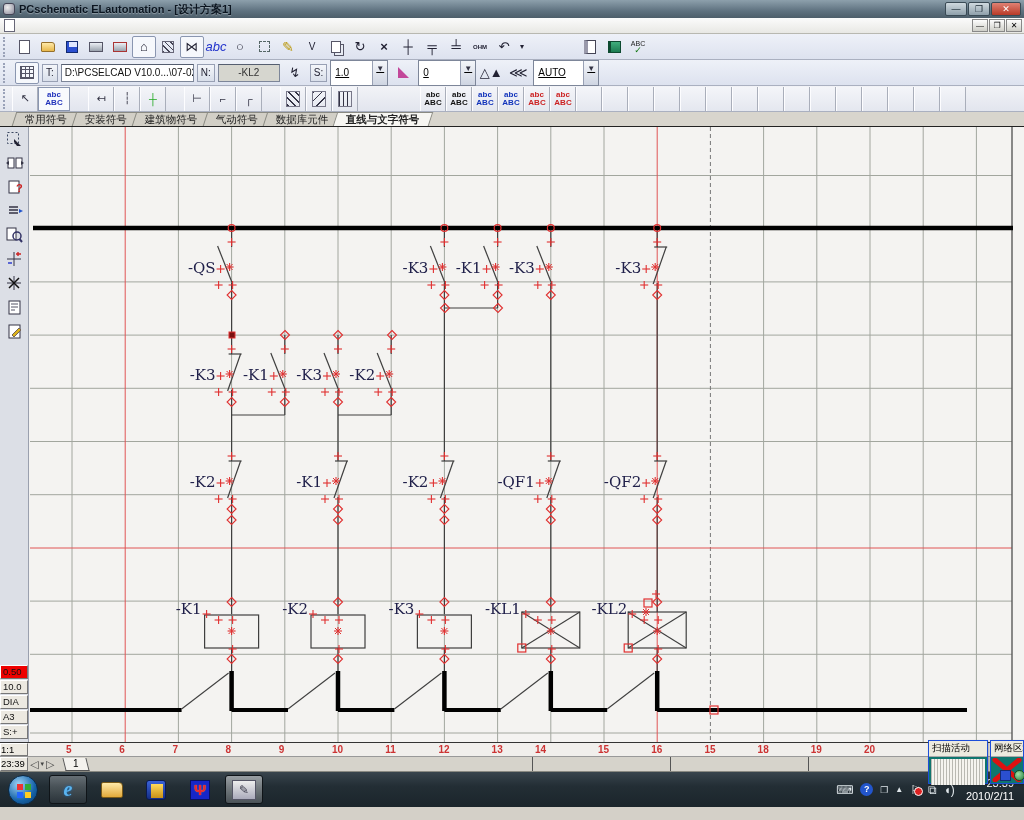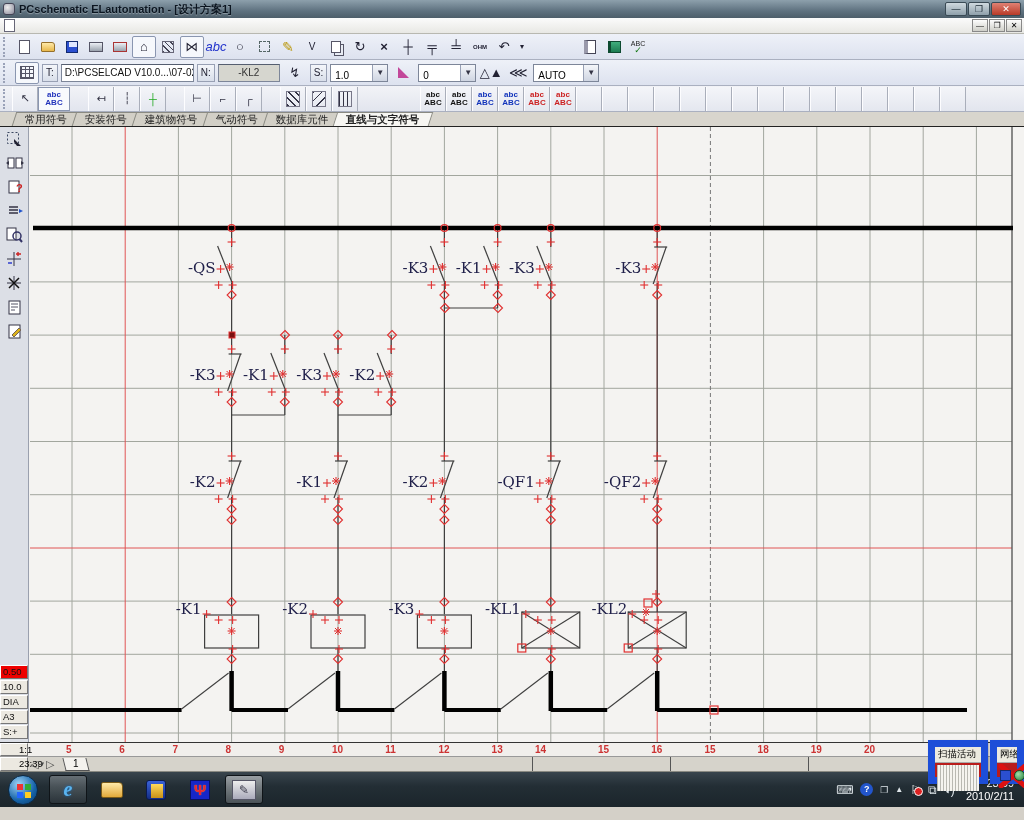--- a/index.html
+++ b/index.html
@@ -40,21 +40,21 @@
   .ico-dash{width:11px;height:11px;border:1px dashed #566;}
   .ico-spell{font-size:7px;line-height:7px;text-align:center;color:#222;}
   .ico-spell .ck{color:#171;font-size:9px;}
   .pencil{color:#b99608;font-size:14px;}
   .smalltext{font-size:6px;font-weight:bold;letter-spacing:0;}
 
   .toolbar2{height:26px;gap:3px;}
   .t2lbl{font-size:10px;color:#223;background:linear-gradient(#f4f6fa,#d9dfea);border:1px solid #98a0b4;padding:1px 3px;height:18px;line-height:14px;}
   .t2input{height:18px;background:#fff;border:1px solid #7d8699;border-top-color:#555e70;font-size:10px;padding:1px 3px;color:#111;display:flex;align-items:center;white-space:nowrap;overflow:hidden;}
   .t2input.dis{background:#d6d6cf;color:#333;justify-content:center;}
-  .t2sel{height:18px;background:#fff;border:1px solid #7d8699;font-size:10px;display:flex;align-items:flex-end;}
+  .t2sel{height:26px;background:#fff;border:1px solid #7d8699;font-size:10px;display:flex;align-items:center;text-decoration:underline;}
   .t2sel .val{padding:0 4px;flex:1;}
   .t2sel .drop{width:15px;height:100%;background:linear-gradient(#f4f6fa,#cfd5e2);border-left:1px solid #98a0b4;text-align:center;font-size:8px;line-height:16px;color:#334;}
   .ico-grid2{width:14px;height:13px;border:1px solid #556;background:repeating-linear-gradient(90deg,#556 0 1px,transparent 1px 4px),repeating-linear-gradient(0deg,#556 0 1px,transparent 1px 4px);}
   .tri-angle{width:0;height:0;border-left:11px solid #c2479a;border-top:11px solid transparent;}
 
   .toolbar3{height:26px;background:linear-gradient(#f2f3f7,#e2e5ee);}
   .t3btn{width:26px;height:24px;border-right:1px solid #a9aeba;border-left:1px solid #fdfdff;display:flex;align-items:center;justify-content:center;font-size:11px;color:#334;background:linear-gradient(#f4f5f9,#e4e7ef);flex:0 0 auto;}
   .t3btn.two{flex-direction:column;font-size:8px;line-height:8px;font-weight:bold;}
   .t3btn.wide{width:32px;}
   .hatchA{width:14px;height:16px;background:repeating-linear-gradient(45deg,#334 0 1.5px,transparent 1.5px 5px);border:1px solid #778;}
@@ -72,35 +72,35 @@
   .sidebar{width:29px;background:#dcdfe6;border-right:1px solid #9aa0ae;position:relative;flex:0 0 auto;}
   .side-ico{width:29px;height:24px;display:flex;align-items:center;justify-content:center;}
   .side-cells{position:absolute;left:0;bottom:2px;width:29px;}
   .scell{width:28px;height:14px;margin:0 0 1px 0;background:#ece9e1;border:1px solid;border-color:#fff #777 #777 #fff;font-size:9.5px;line-height:12px;padding-left:2px;color:#111;}
   .scell.alert{background:#ee0000;}
   .canvas{position:relative;flex:1;background:#f4f3f1;overflow:hidden;}
   .canvas svg{position:absolute;left:0;top:0;}
 
   
   .rulerrow{height:15px;background:#f1efec;border-top:1px solid #333;border-bottom:1px solid #999;position:relative;display:flex;}
-  .leftcell{width:28px;height:100%;background:#ece9e1;border:1px solid;border-color:#fff #777 #777 #fff;font-size:9.5px;line-height:12px;padding-left:18px;flex:0 0 auto;}
+  .leftcell{width:28px;height:100%;background:#ece9e1;border:1px solid;border-color:#fff #777 #777 #fff;font-size:9.5px;line-height:12px;padding-left:0;flex:0 0 auto;}
   .rulerarea{position:relative;flex:1;height:100%;}
   .rnum{position:absolute;top:1px;font-size:10px;font-weight:bold;color:#cc3333;}
   .navrow{height:15px;background:#d6d3cb;position:relative;display:flex;border-bottom:1px solid #8a8a82;}
   .navarea{position:relative;flex:1;display:flex;align-items:center;}
   .navbtn{font-size:11px;color:#444;margin:0 2px;line-height:12px;}
   .navdrop{font-size:7px;color:#444;}
   .pagetab{height:13px;margin-left:8px;padding:0 8px;background:#f4f2ee;border:1px solid #555;border-top:none;transform:skewX(14deg);font-size:10px;line-height:12px;}
   .pagetab>span{display:inline-block;transform:skewX(-14deg);}
   .navtick{position:absolute;top:0;width:1px;height:14px;background:#555;}
   .statusrow{height:13px;background:#ece9e2;border-top:1px solid #fff;display:flex;font-size:10px;color:#222;}
   .stcell{height:100%;border-right:1px solid #999;padding:0 4px;line-height:12px;white-space:nowrap;overflow:hidden;}
 
   
-  .ovl{position:absolute;z-index:30;background:#b91c1c;border:7px solid #1d4ed8;box-shadow:1px 1px 2px rgba(0,0,0,.3);}
+  .ovl{position:absolute;z-index:30;background:#0f766e;border:1px solid #1d4ed8;box-shadow:1px 1px 2px rgba(0,0,0,.3);}
   .ovl .ttl2{font-size:9.5px;padding:1px 3px;border-bottom:1px solid #aaa;background:#eceadf;white-space:nowrap;}
   .scanbody{height:26px;background:repeating-linear-gradient(90deg,#b9b9b2 0 1px,#f5f4ef 1px 3px);margin:2px;}
   .netbody{height:26px;margin:1px;position:relative;}
   .miniicons{position:absolute;z-index:31;display:flex;gap:3px;}
   .minifloppy{width:11px;height:11px;background:#2b4fd0;border:1px solid #122a70;}
   .miniglobe{width:11px;height:11px;border-radius:50%;background:radial-gradient(circle at 35% 35%,#9fe0a8,#1f7a3a);border:1px solid #145020;}
 
   
   .taskbar{height:35px;background:linear-gradient(#39454d,#232e35 40%,#1b252b);display:flex;align-items:center;padding:0 4px;position:relative;}
   .orb{width:30px;height:30px;border-radius:50%;background:radial-gradient(circle at 35% 30%,#9fd4f7,#1663a8 60%,#0a3a68);border:1px solid #0a2a48;margin:0 8px 0 4px;position:relative;}

